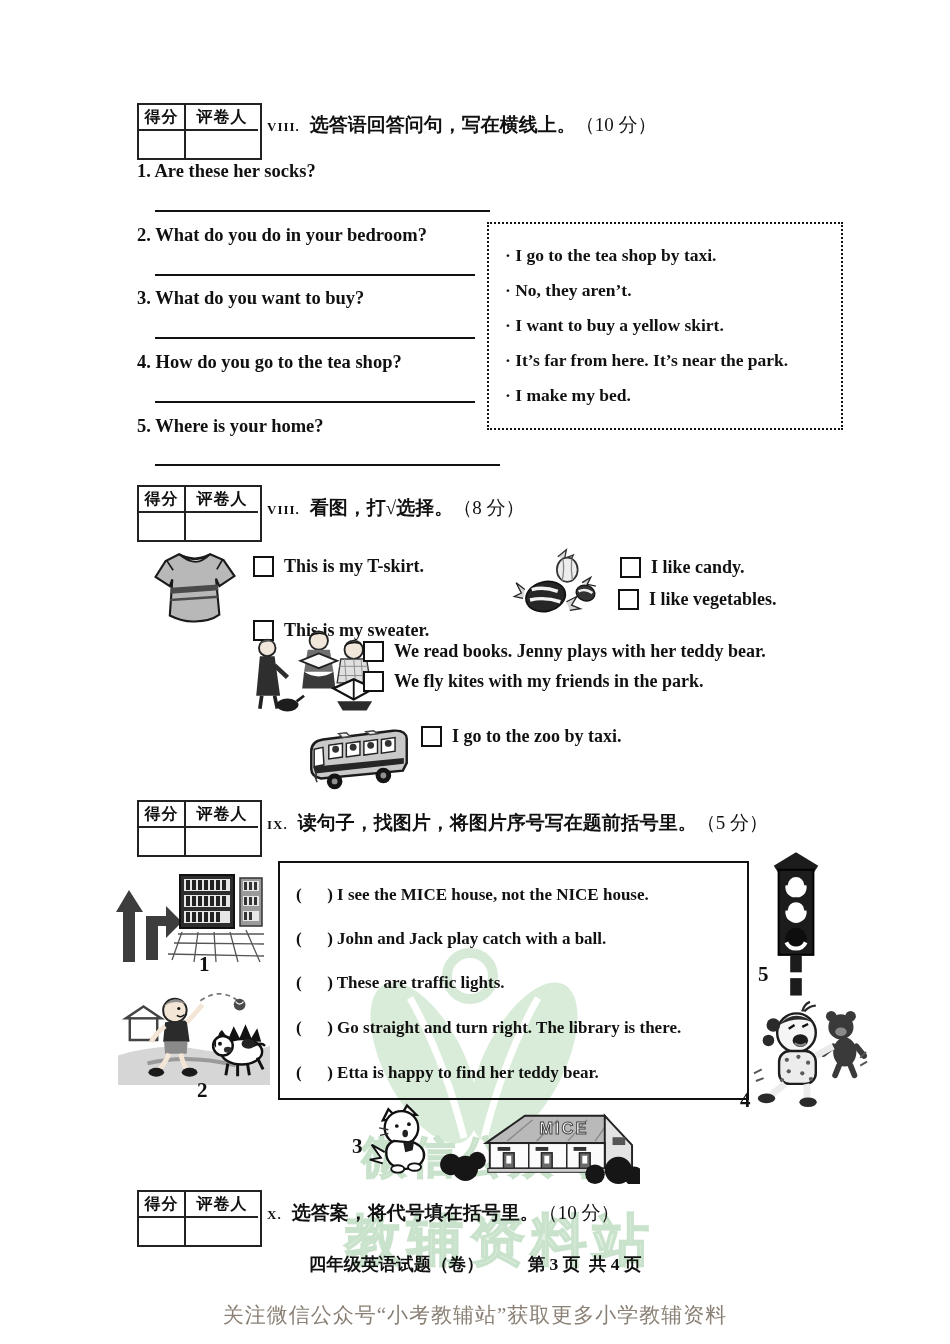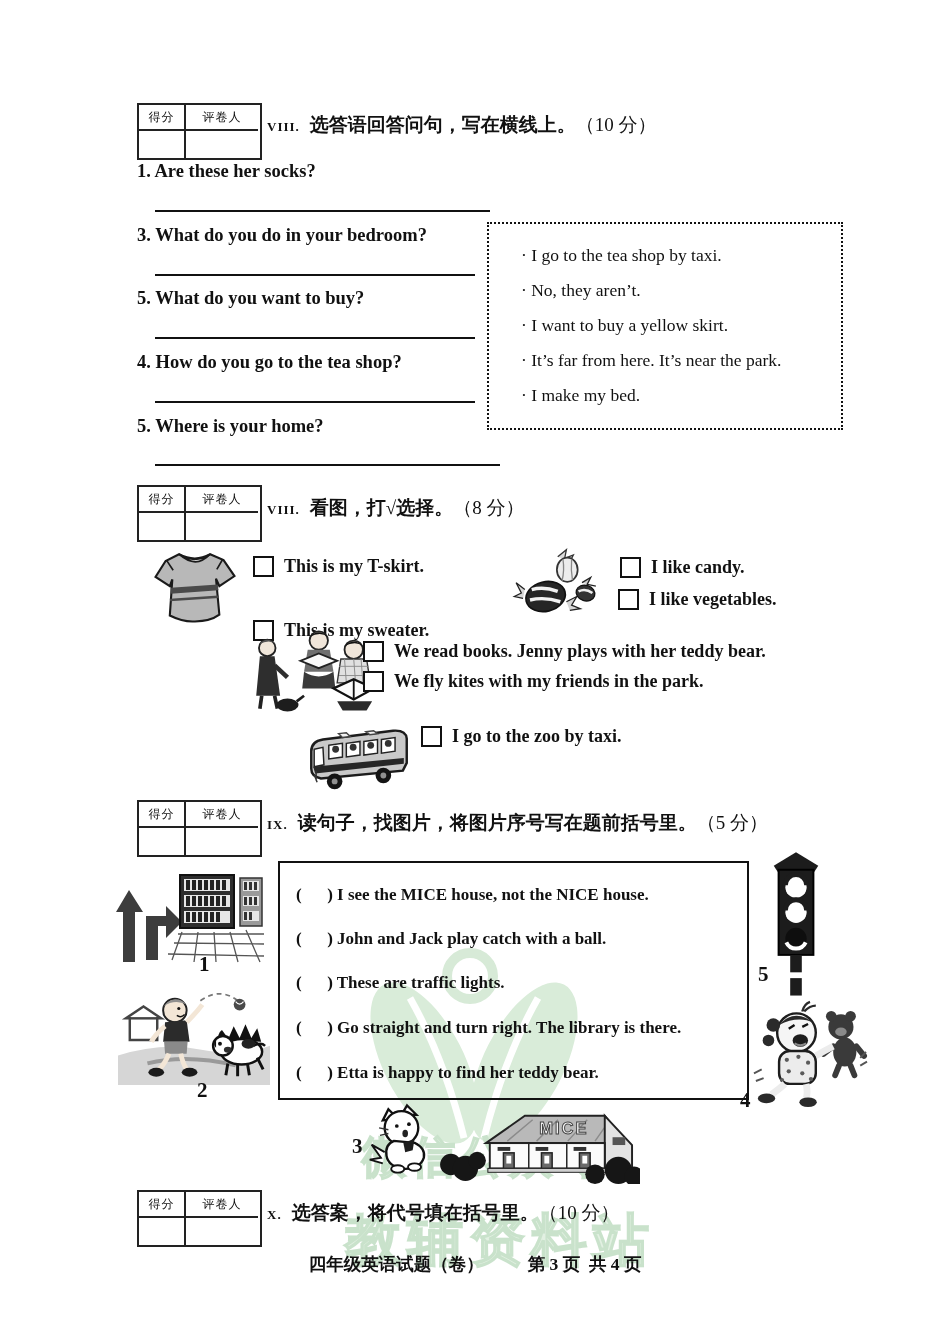--- a/index.html
+++ b/index.html
@@ -3,32 +3,32 @@
 <meta charset="utf-8">
 <style>
   html,body{margin:0;padding:0;background:#e8e8e8;}
   .page{position:relative;width:950px;height:1344px;margin:0 auto;background:#ffffff;
         font-family:"Liberation Serif","DejaVu Serif",serif;color:#111;overflow:hidden;}
   
   .score-table{position:absolute;width:121px;border:2px solid #222;display:grid;
                grid-template-columns:47px 72px;grid-template-rows:26px 27px;background:#fff;z-index:2;}
   .score-table .c{border-right:2px solid #222;border-bottom:2px solid #222;
                   display:flex;align-items:center;justify-content:center;
-                  font-size:12px;font-weight:400;letter-spacing:1px;}
+                  font-size:16px;font-weight:700;letter-spacing:1px;}
   .score-table .c:nth-child(2n){border-right:none;}
   .score-table .c:nth-child(3),.score-table .c:nth-child(4){border-bottom:none;}
   
   .sec-title{position:absolute;font-size:19px;font-weight:700;white-space:nowrap;z-index:2;}
   .sec-title .num{font-size:13px;letter-spacing:1px;margin-right:10px;}
   .sec-title .pts{font-weight:400;}
   .q{position:absolute;left:137px;font-size:18.5px;font-weight:700;white-space:nowrap;z-index:2;}
   .blank{position:absolute;height:0;border-bottom:2.5px solid #111;z-index:2;}
   .ansbox{position:absolute;left:487px;top:222px;width:352px;height:204px;
           border:2.5px dotted #111;z-index:2;background:transparent;}
-  .ansbox .a{position:absolute;left:16px;font-size:17.5px;font-weight:400;white-space:nowrap;margin-left:16px;}
+  .ansbox .a{position:absolute;left:16px;font-size:17.5px;font-weight:700;white-space:nowrap;}
   .cbrow{position:absolute;display:flex;align-items:center;gap:10px;z-index:2;}
   .cb{width:17px;height:17px;border:2px solid #111;background:#fff;flex:0 0 auto;}
   .cbl{font-size:18px;font-weight:700;white-space:nowrap;}
   .qbox{position:absolute;left:278px;top:861px;width:467px;height:235px;border:2px solid #111;z-index:2;}
   .qbox .it{position:absolute;left:16px;font-size:17px;font-weight:700;white-space:nowrap;}
   .figlab{position:absolute;font-size:21px;font-weight:700;z-index:3;}
   .img{position:absolute;z-index:2;}
   .footer-line{position:absolute;left:0;top:1252px;width:100%;display:flex;justify-content:center;
                gap:44px;font-size:17.5px;font-weight:700;z-index:2;}
   .promo{position:absolute;left:0;top:1301px;width:100%;text-align:center;font-size:21px;
@@ -57,23 +57,23 @@
     <div class="c">评卷人</div>
     <div class="c"></div>
     <div class="c"></div>
   </div>
   <div class="sec-title" style="left:267px;top:112px;">
     <span class="num">VIII.</span><span>选答语回答问句，写在横线上。</span><span class="pts">（10 分）</span>
   </div>
 
   <div class="q" style="top:161px;">1. Are these her socks?</div>
   <div class="blank" style="left:155px;top:210px;width:335px;"></div>
-  <div class="q" style="top:225px;">3. What do you do in your bedroom?</div>
+  <div class="q" style="top:225px;">2. What do you do in your bedroom?</div>
   <div class="blank" style="left:155px;top:274px;width:320px;"></div>
-  <div class="q" style="top:288px;">5. What do you want to buy?</div>
+  <div class="q" style="top:288px;">3. What do you want to buy?</div>
   <div class="blank" style="left:155px;top:337px;width:320px;"></div>
   <div class="q" style="top:352px;">4. How do you go to the tea shop?</div>
   <div class="blank" style="left:155px;top:401px;width:320px;"></div>
   <div class="q" style="top:416px;">5. Where is your home?</div>
   <div class="blank" style="left:155px;top:464px;width:345px;"></div>
 
   <div class="ansbox">
     <div class="a" style="top:21px;">· I go to the tea shop by taxi.</div>
     <div class="a" style="top:56px;">· No, they aren’t.</div>
     <div class="a" style="top:91px;">· I want to buy a yellow skirt.</div>
@@ -378,14 +378,15 @@
     <div class="c"></div>
   </div>
   <div class="sec-title" style="left:267px;top:1200px;">
     <span class="num">X.</span><span>选答案，将代号填在括号里。</span><span class="pts">（10 分）</span>
   </div>
 
   <div class="footer-line">
     <span>四年级英语试题（卷）</span>
     <span>第 3 页&nbsp;&nbsp;共 4 页</span>
   </div>
+  <div class="promo">关注微信公众号“小考教辅站”获取更多小学教辅资料</div>
 
 </div>
 
 </body></html>

